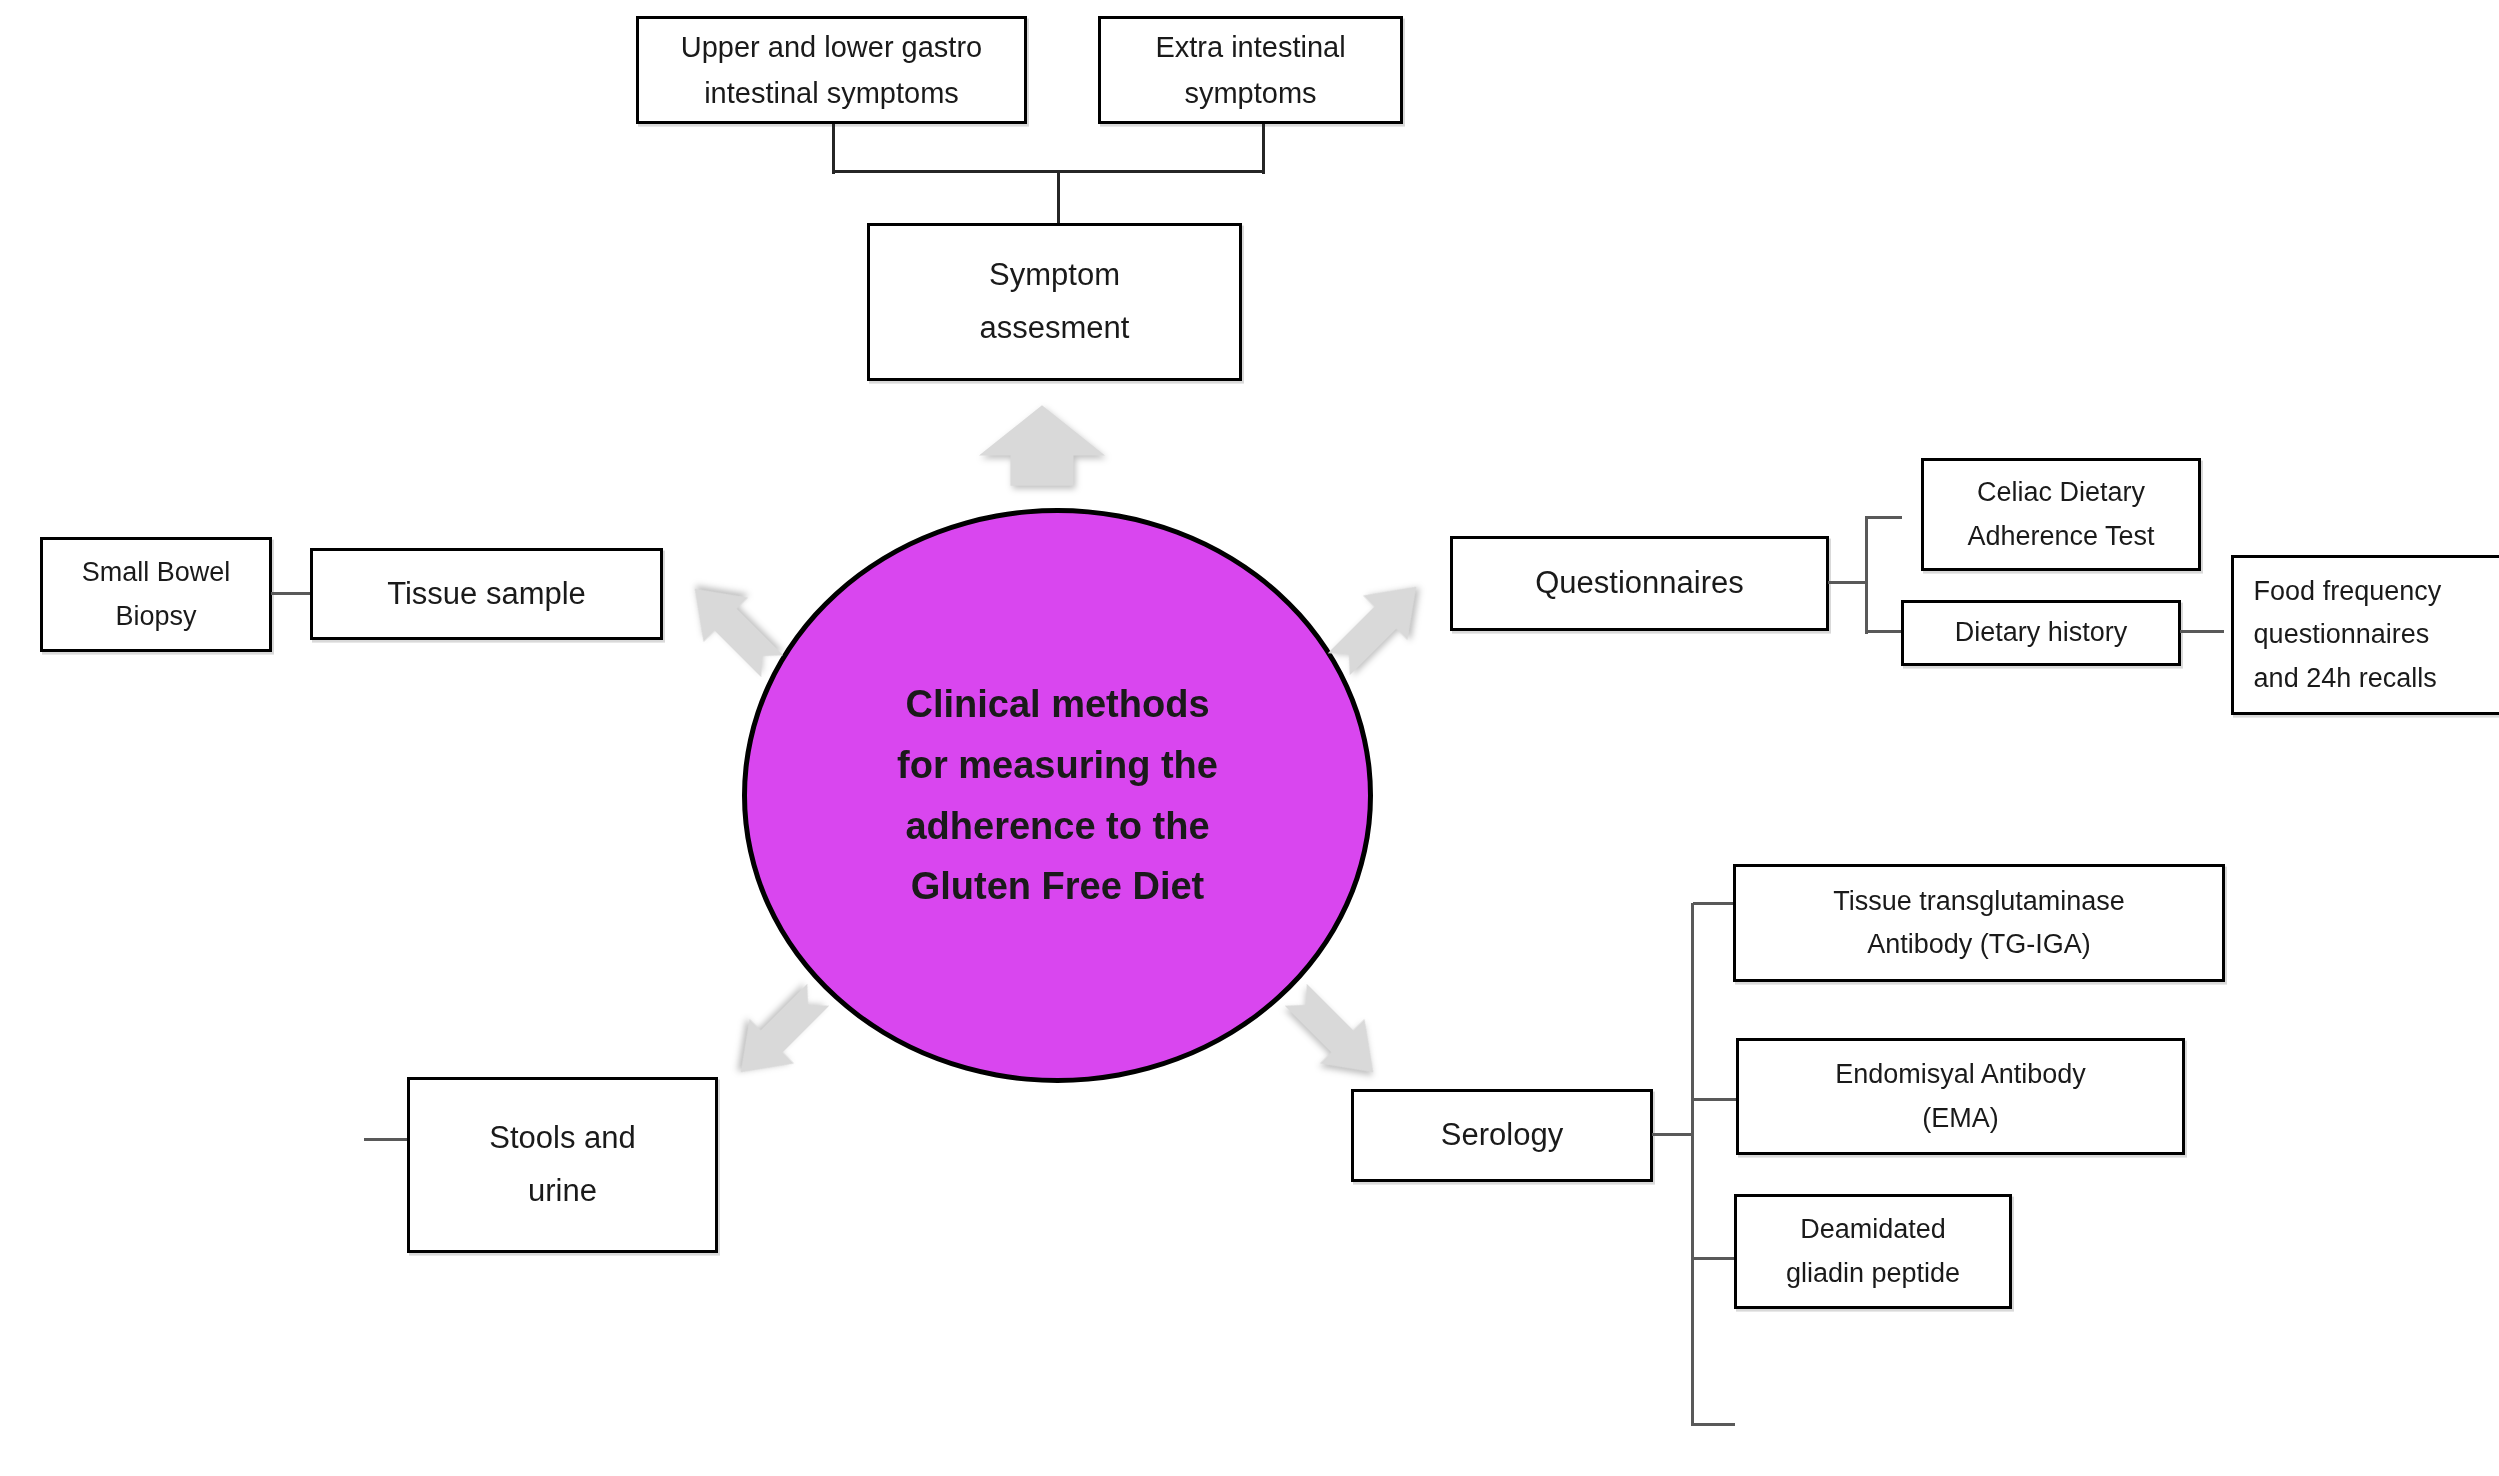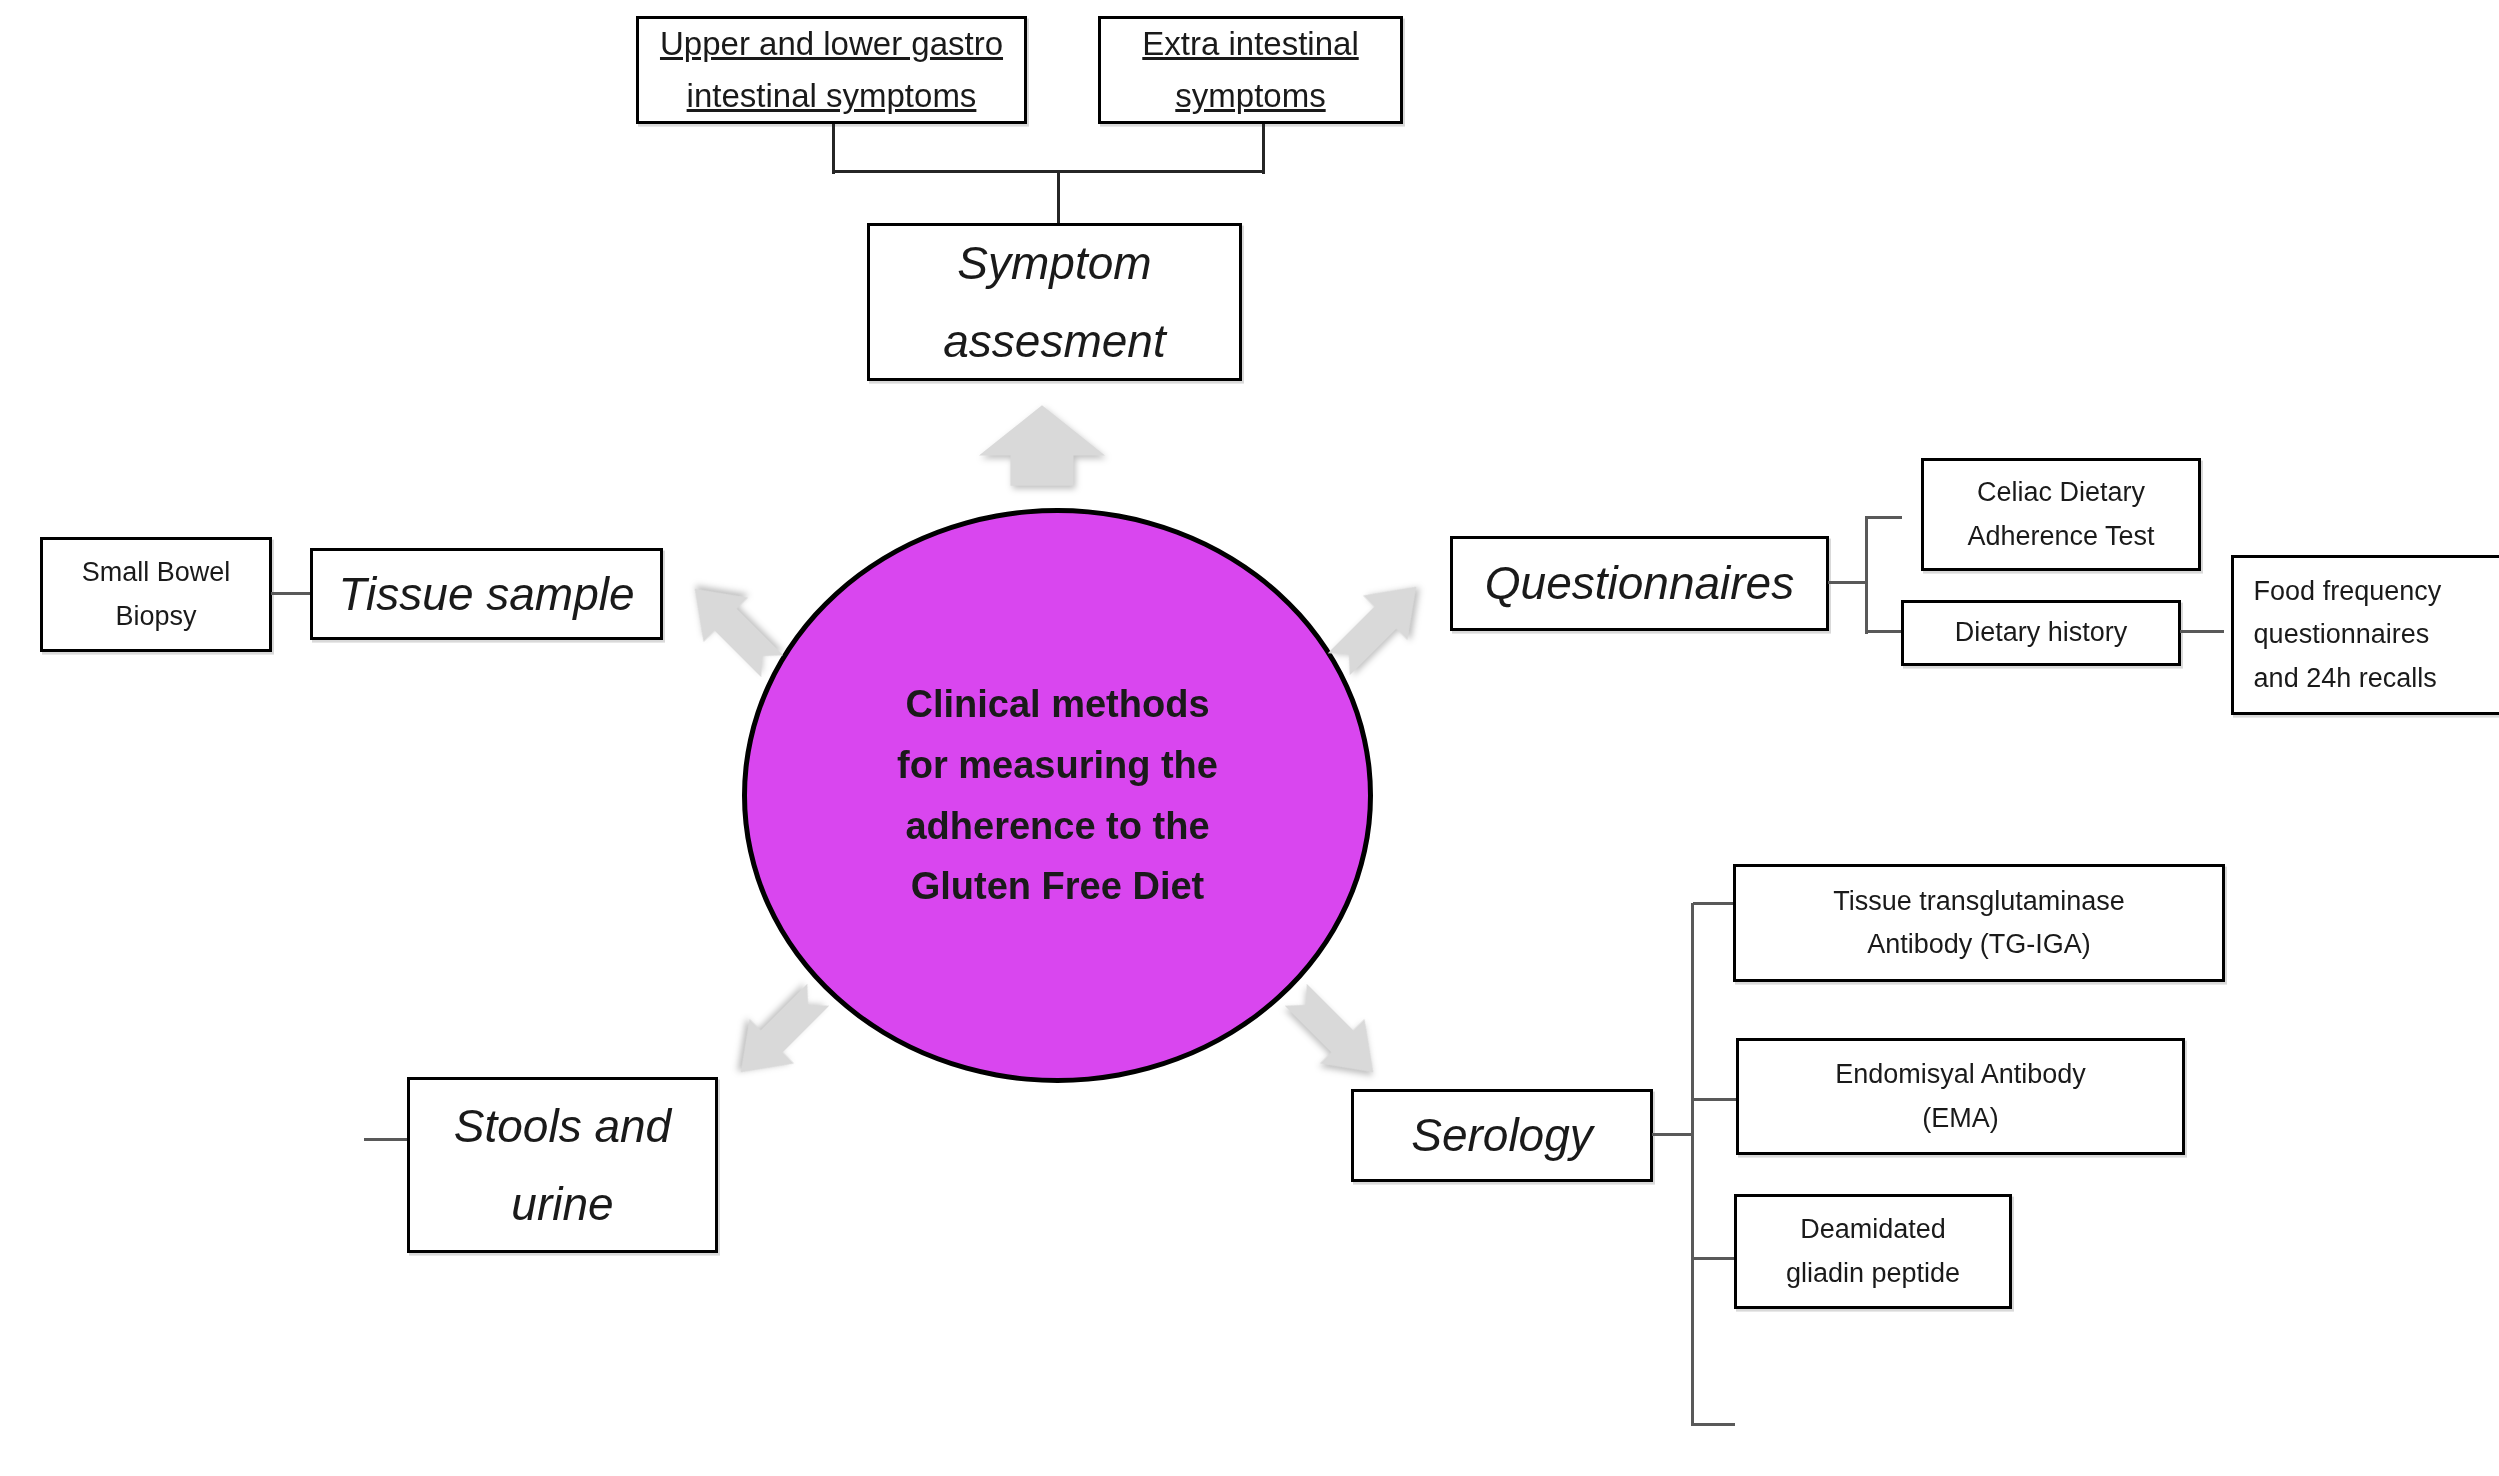--- a/index.html
+++ b/index.html
@@ -15,22 +15,22 @@
     position:absolute;
     box-sizing:border-box;
     border:3.3px solid #000;
     background:#fff;
     display:flex;align-items:center;justify-content:center;
     text-align:center;
     box-shadow:2px 2.6px 0 rgba(0,0,0,0.15);
   }
   .node .label{white-space:pre-line;}
   .small .label{font-size:27px;line-height:1.6;}
-  .big .label{font-size:46px;line-height:1.7;font-style:italic;}
-  .toptext .label{font-size:33px;line-height:1.6;text-decoration:underline;}
+  .big .label{font-size:31px;line-height:1.7;}
+  .toptext .label{font-size:29px;line-height:1.6;}
   .align-left{justify-content:flex-start;text-align:left;margin-left:8px;}
   .align-left .label{padding-left:19.6px;}
   .circle{
     position:absolute;
     left:742px;top:508px;width:631px;height:575px;
     box-sizing:border-box;
     border:5.2px solid #000;border-radius:50%;
     background:#d946ef;
     display:flex;align-items:center;justify-content:center;
     text-align:center;

